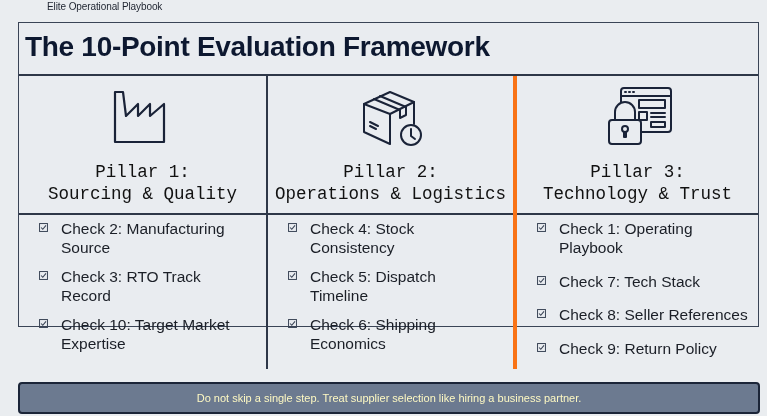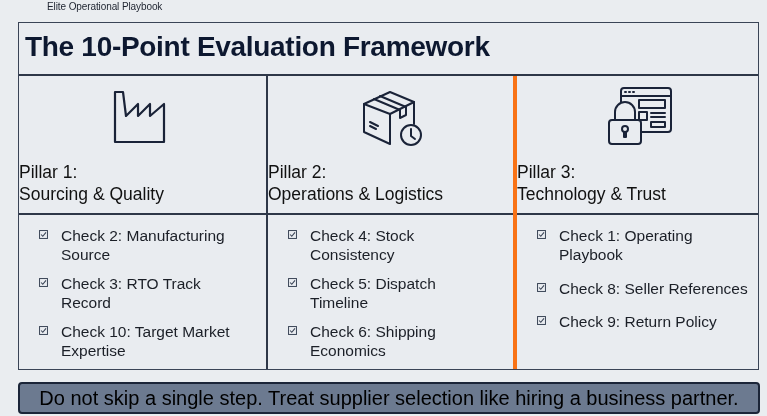--- a/index.html
+++ b/index.html
@@ -8,21 +8,21 @@
     background:#eaedf0;
     font-family:"Liberation Sans", "DejaVu Sans", sans-serif;
     color:#0f1a2e;
     position:relative;
   }
   .eyebrow {
     position:absolute; left:23px; top:1px;
     font-size:10px; color:#1e2430; letter-spacing:-0.1px;margin-left:24px;
   }
   .frame {
-    position:absolute; left:18px; top:22px; width:741px; height:348px;
+    position:absolute; left:18px; top:22px; width:741px; height:305px;
     border:1.5px solid #3a4456; box-sizing:border-box;
     background:#e9ecf0;
   }
   .title-row {
     position:absolute; left:0; top:0; width:100%; height:53px;
     border-bottom:2px solid #2e3748; box-sizing:border-box;
   }
   .title {
     position:absolute; left:6px; top:8px;
     font-size:28px; font-weight:bold; color:#0d1830; letter-spacing:-0.3px;
@@ -30,48 +30,49 @@
   }
   .col {
     position:absolute; top:53px; height:293px; box-sizing:border-box;
   }
   .col.c1 { left:0; width:247px; }
   .col.c2 { left:247px; width:247px; border-left:2px solid #2e3748; }
   .col.c3 { left:494px; width:245px; border-left:4px solid #f97316; }
   .col-head {
     position:absolute; left:0; top:0; width:100%; height:139px;
     border-bottom:2px solid #2e3748; box-sizing:border-box;
-    text-align:left;
+    text-align:center;
+    font-family:Liberation Mono, monospace;
   }
   .icon-wrap {
     position:absolute; left:50%; top:8px; width:70px; height:64px;
     margin-left:-35px;
   }
   .icon-wrap svg { width:70px; height:64px; }
   .pillar-title {
     position:absolute; left:0; width:100%; top:85px;
     font-size:17.5px; line-height:22px; color:#111;
   }
   .checks {
-    position:absolute; left:0; top:139px; width:100%; padding-top:11px;
+    position:absolute; left:0; top:139px; width:100%; padding-top:4px;
   }
   .check {
     position:relative; padding-left:42px; margin-bottom:10px;
     font-size:15.5px; line-height:19px; color:#1b1f27;
   }
   .c3 .check { margin-bottom:14.5px; }
   .check .box {
     position:absolute; left:20px; top:4px; width:9px; height:9px;
   }
   .check .box svg { width:9px; height:9px; display:block; }
   .banner {
     position:absolute; left:18px; top:382px; width:742px; height:32px;
     box-sizing:border-box; border:2px solid #1b2538; border-radius:4px;
     background:#6c7a90;
-    color:#000000; font-size:20px; line-height:28px; text-align:center;
+    color:#fef9c3; font-size:11px; line-height:28px; text-align:center;
     white-space:nowrap;
   }
 </style>
 </head>
 <body>
 
 <div class="eyebrow">Elite Operational Playbook</div>
 
 <div class="frame">
   <div class="title-row">
@@ -208,20 +209,29 @@
           </span>
         <div>Check 1: Operating Playbook</div>
       </div>
       <div class="check">
         <span class="box">
             <svg viewBox="0 0 10 10">
               <rect x="0.6" y="0.6" width="8.8" height="8.8" fill="none" stroke="#3a4456" stroke-width="1.1"></rect>
               <path d="M2.3 5 L4.2 7 L7.8 2.6" fill="none" stroke="#3a4456" stroke-width="1.2"></path>
             </svg>
           </span>
+        <div>Check 7: Tech Stack</div>
+      </div>
+      <div class="check">
+        <span class="box">
+            <svg viewBox="0 0 10 10">
+              <rect x="0.6" y="0.6" width="8.8" height="8.8" fill="none" stroke="#3a4456" stroke-width="1.1"></rect>
+              <path d="M2.3 5 L4.2 7 L7.8 2.6" fill="none" stroke="#3a4456" stroke-width="1.2"></path>
+            </svg>
+          </span>
         <div>Check 8: Seller References</div>
       </div>
       <div class="check">
         <span class="box">
             <svg viewBox="0 0 10 10">
               <rect x="0.6" y="0.6" width="8.8" height="8.8" fill="none" stroke="#3a4456" stroke-width="1.1"></rect>
               <path d="M2.3 5 L4.2 7 L7.8 2.6" fill="none" stroke="#3a4456" stroke-width="1.2"></path>
             </svg>
           </span>
         <div>Check 9: Return Policy</div>

